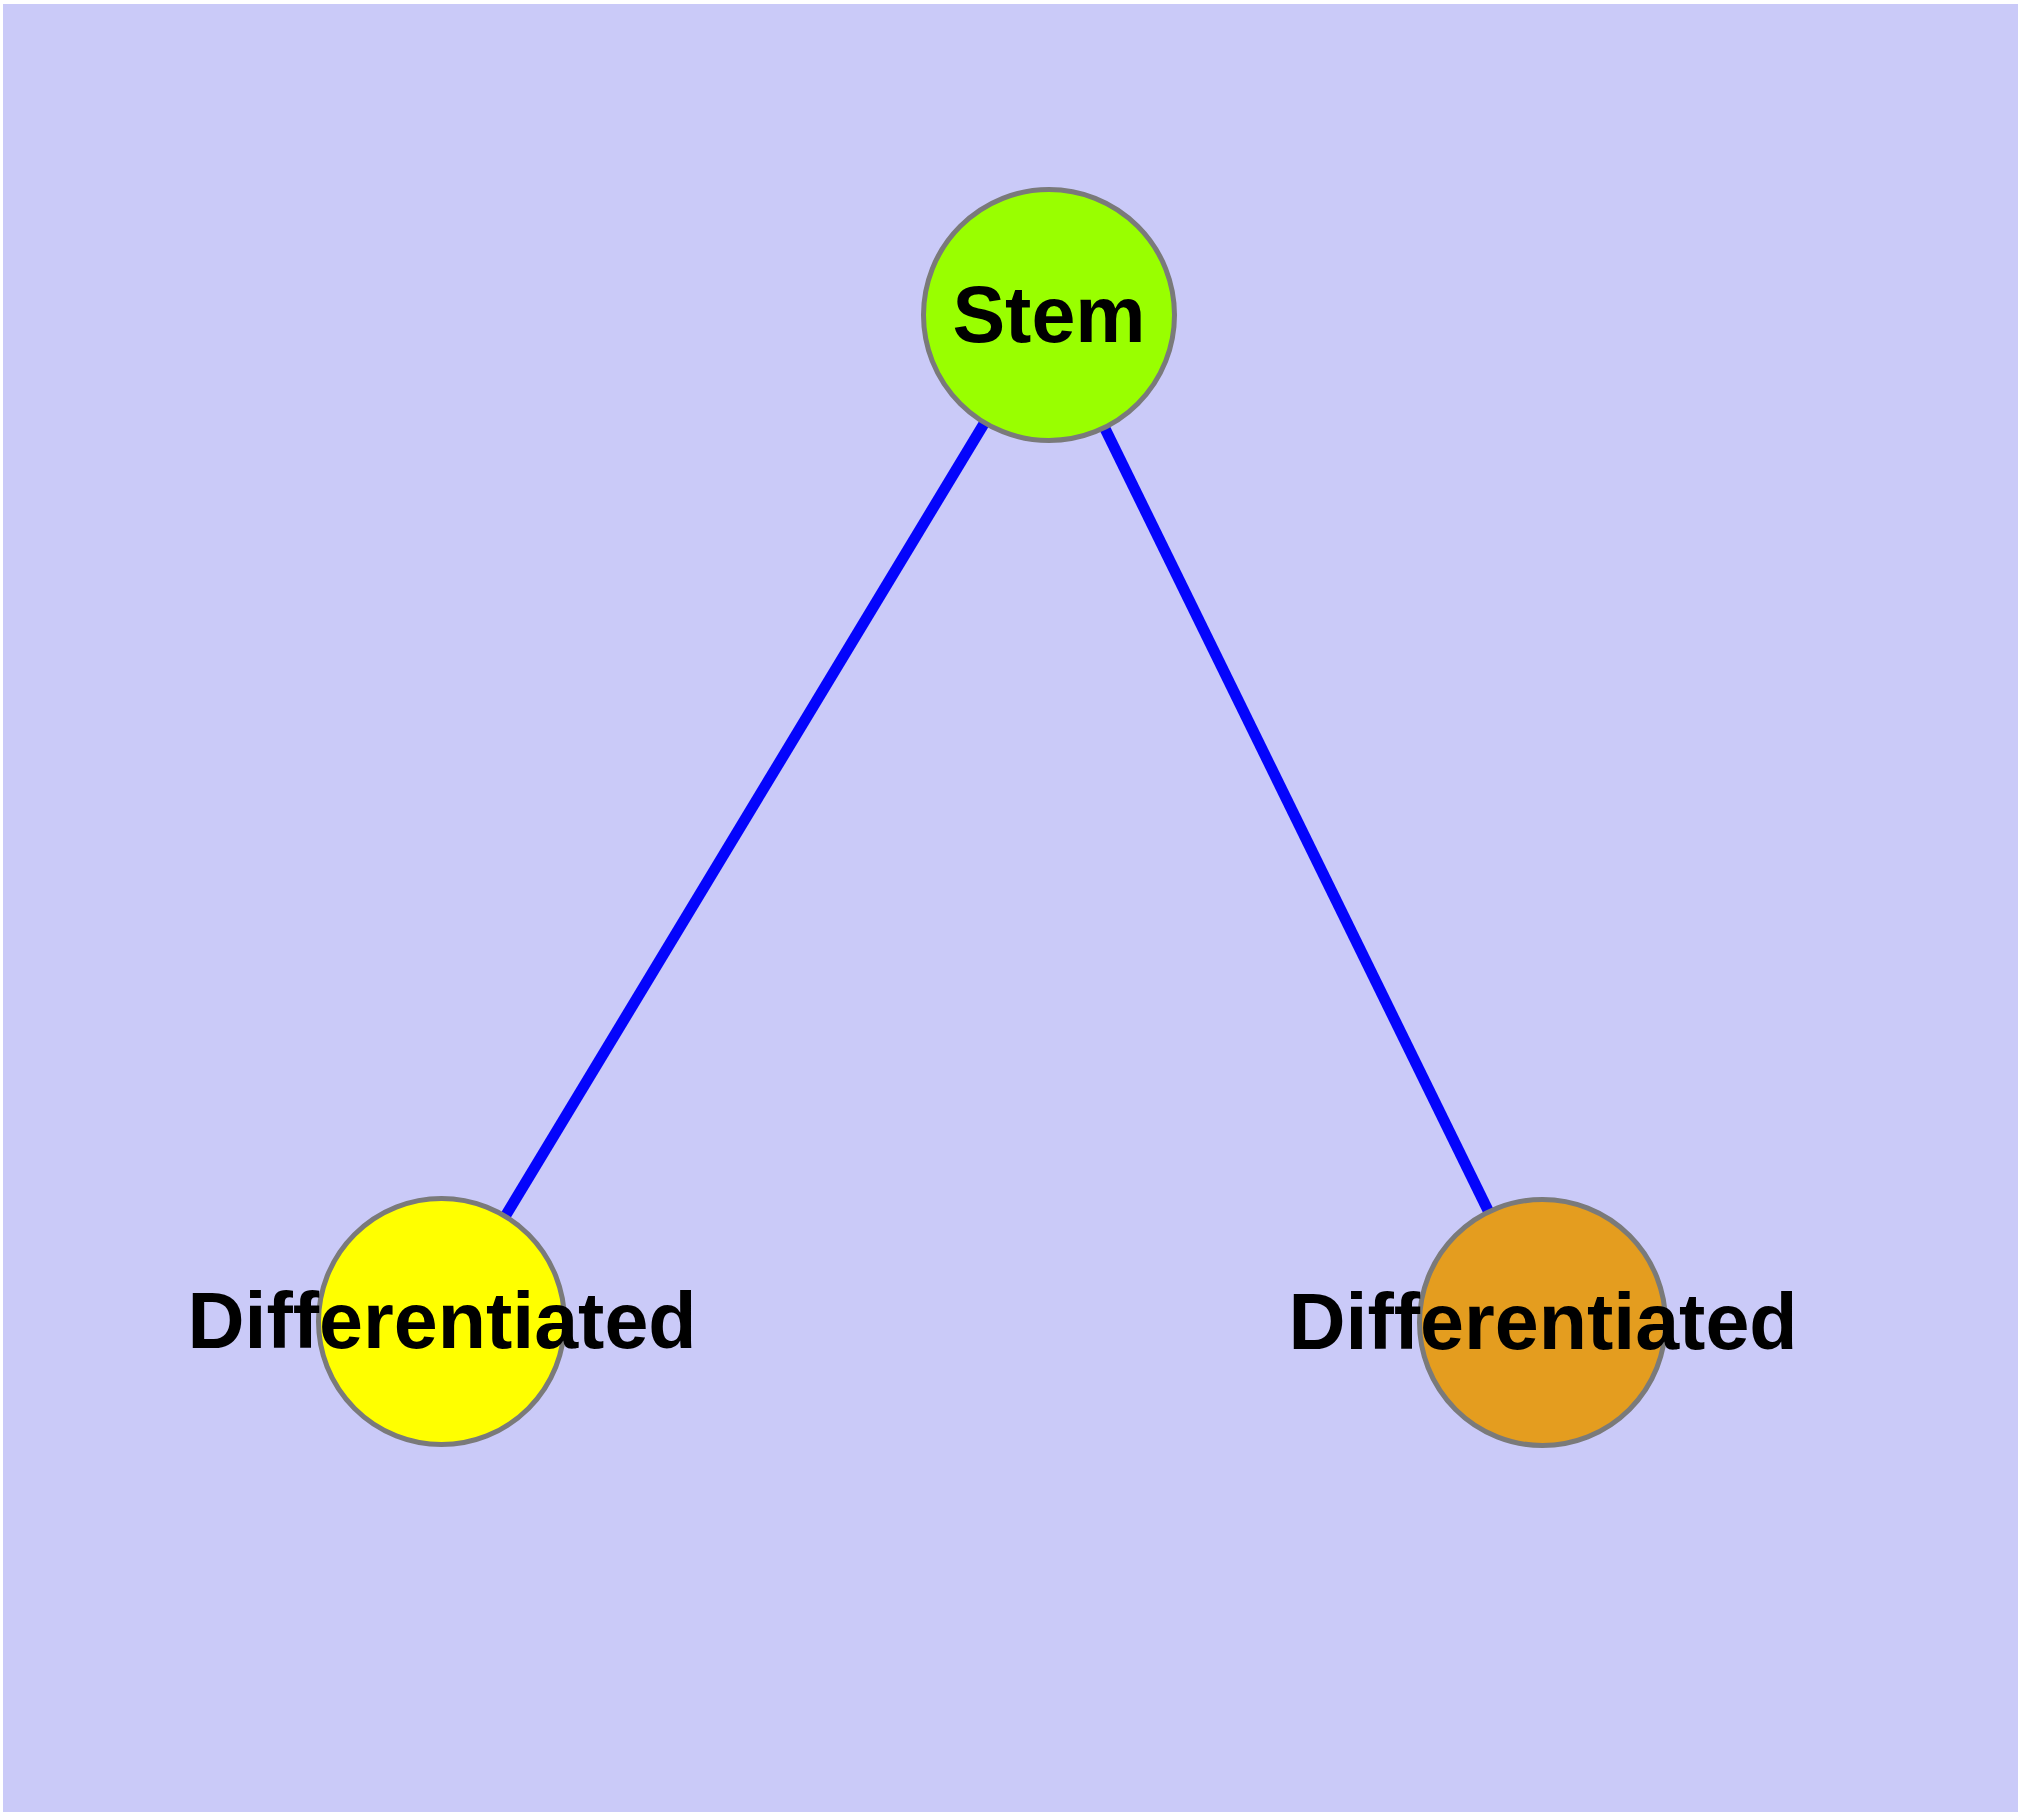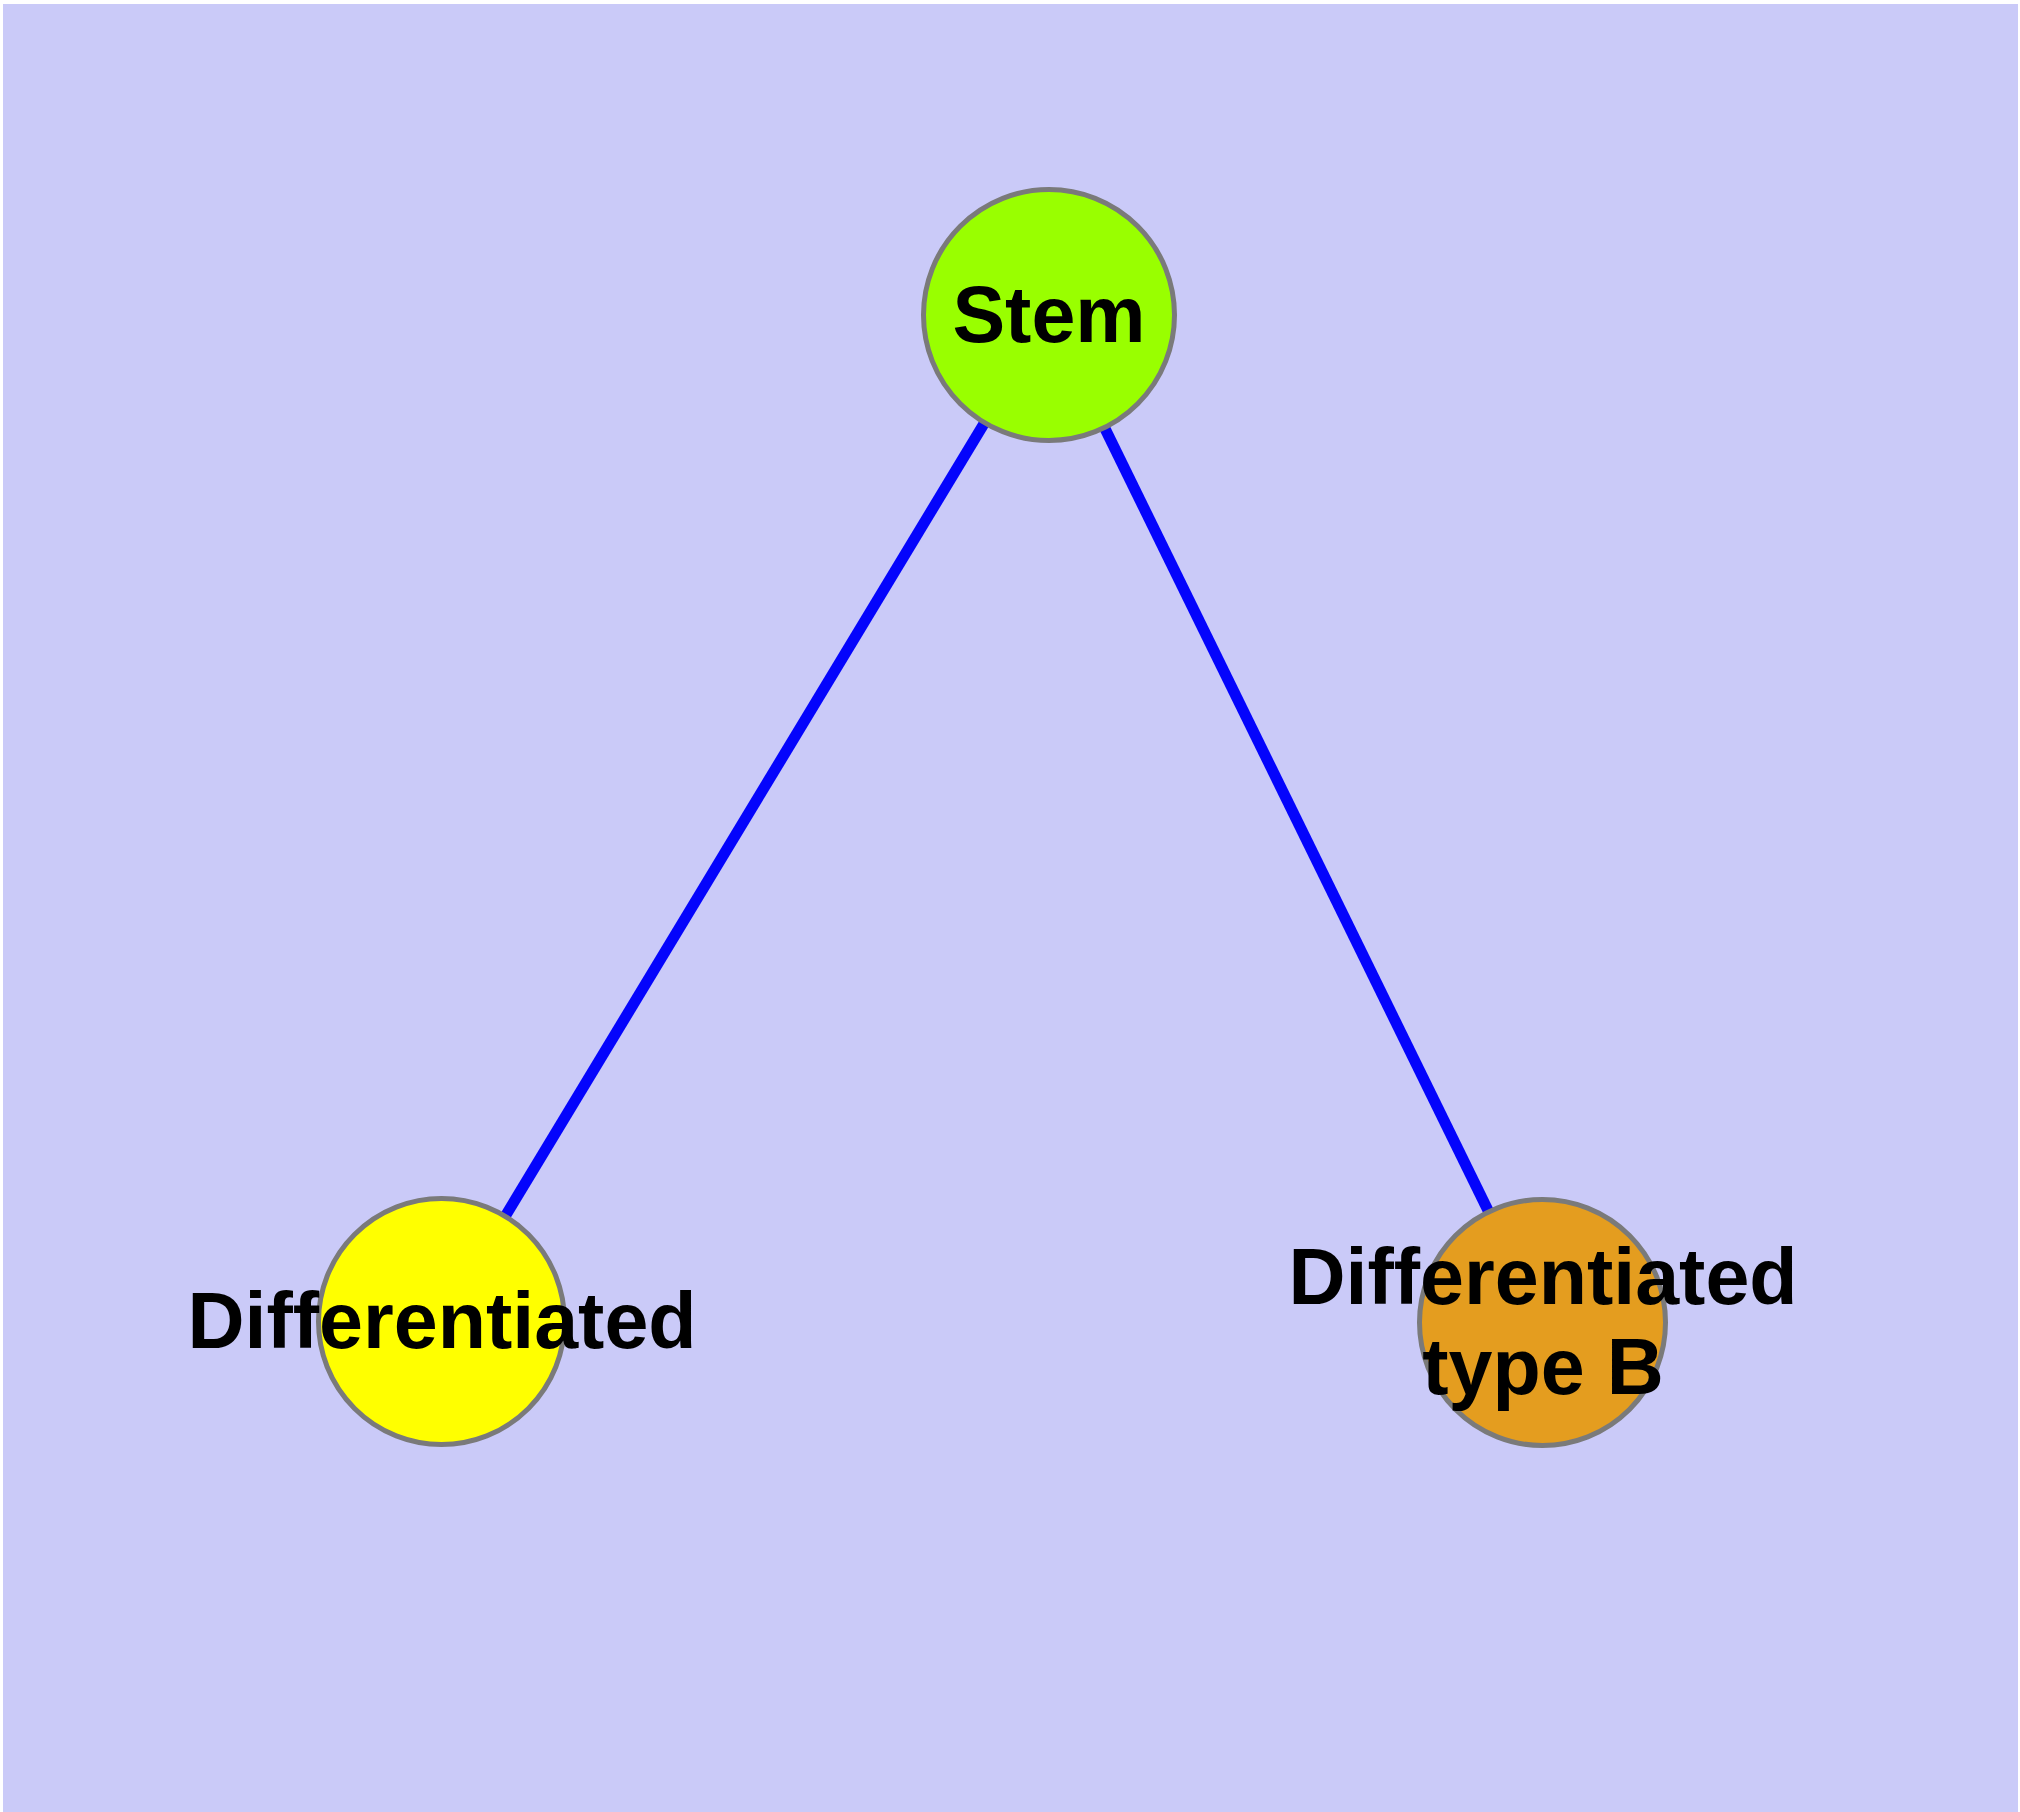--- a/index.html
+++ b/index.html
@@ -32,21 +32,20 @@
   }
   .node {
     position: absolute;
     border-radius: 50%;
     border: 5.1px solid #7a7a7a;
     box-sizing: border-box;
   }
   .node-label {
     position: absolute;
     transform: translate(-50%, -50%);
-    text-align: center;
     color: #000000;
     font-weight: bold;
     font-size: 79px;
     line-height: 90px;
     white-space: nowrap;
     letter-spacing: 0;
   }
 </style>
 </head>
 <body>
@@ -67,17 +66,16 @@
   <div class="node-label" style="left: 1049px; top: 315px; color: rgb(0, 0, 0);">
     <div>Stem</div>
   </div>
 
   <div class="node-label" style="left: 442px; top: 1321px; color: rgb(0, 0, 0);">
     <div>Differentiated</div>
   </div>
 
   <div class="node-label" style="left: 1543px; top: 1322px; color: rgb(0, 0, 0);">
     <div>Differentiated</div>
-    <div>type B</div>
   </div>
 
 </div>
 
 
 </body></html>

